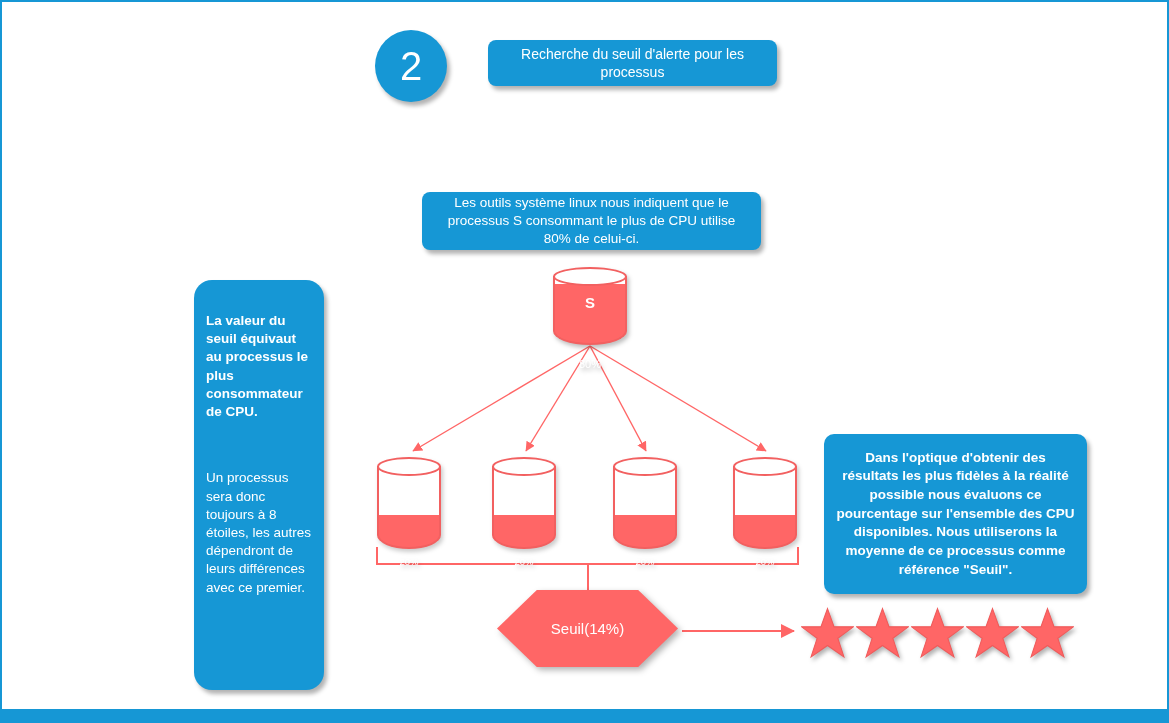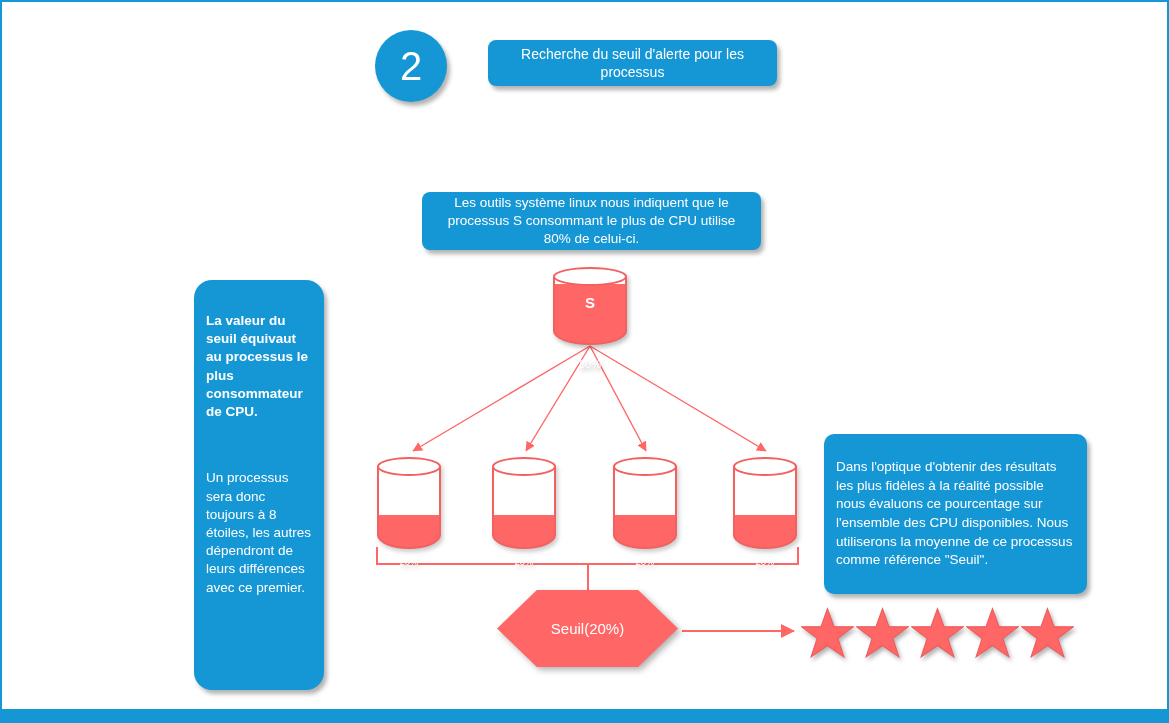--- a/index.html
+++ b/index.html
@@ -33,22 +33,22 @@
   }
   
   .left-panel {
     left:192px; top:278px; width:130px; height:410px; border-radius:18px;
     padding:32px 12px 12px 12px; font-size:13.5px; line-height:1.35;
   }
   .left-panel .bold-para { font-weight:700; margin-bottom:48px; }
   
   .right-panel {
     left:822px; top:432px; width:263px; height:160px; border-radius:10px;
-    display:flex; align-items:center; justify-content:center; 
-    font-size:13.5px; padding:0 12px; line-height:1.38;
+    display:flex; align-items:center; justify-content:center; text-align:center;
+    font-size:13.5px; padding:0 12px; line-height:1.38;font-weight:bold;
   }
   
   .cylinder { position:absolute; }
   .cyl-body {
     position:absolute; left:0; right:0; top:9px; bottom:0;
     border:2px solid #F26060; border-top:none;
     border-radius:0 0 50% 50% / 0 0 14px 14px;
   }
   .cyl-top {
     position:absolute; left:0; right:0; top:0; height:19px;
@@ -159,21 +159,21 @@
   </div>
   <div class="cylinder sub-cyl" style="left:731px;">
     <div class="cyl-body"></div>
     <div class="cyl-top"></div>
     <div class="cyl-label-pct">20%</div>
   </div>
 
   <div class="abs hex-wrap">
     <div class="hexagon" style="position:relative; left:0; top:0;">
       <span>Seuil</span>
-      <span>(20%)</span>
+      <span>(14%)</span>
     </div>
   </div>
 
   <div class="abs stars-row">
     <span class="star-icon">
       <svg width="53" height="52" viewBox="0 0 50 48">
           <polygon points="25,1 31.2,18.2 49.5,18.2 34.8,29 40.5,46.5 25,35.8 9.5,46.5 15.2,29 0.5,18.2 18.8,18.2" fill="#FF6666" stroke="#F05A5A" stroke-width="1"></polygon>
         </svg>
     </span>
     <span class="star-icon">

